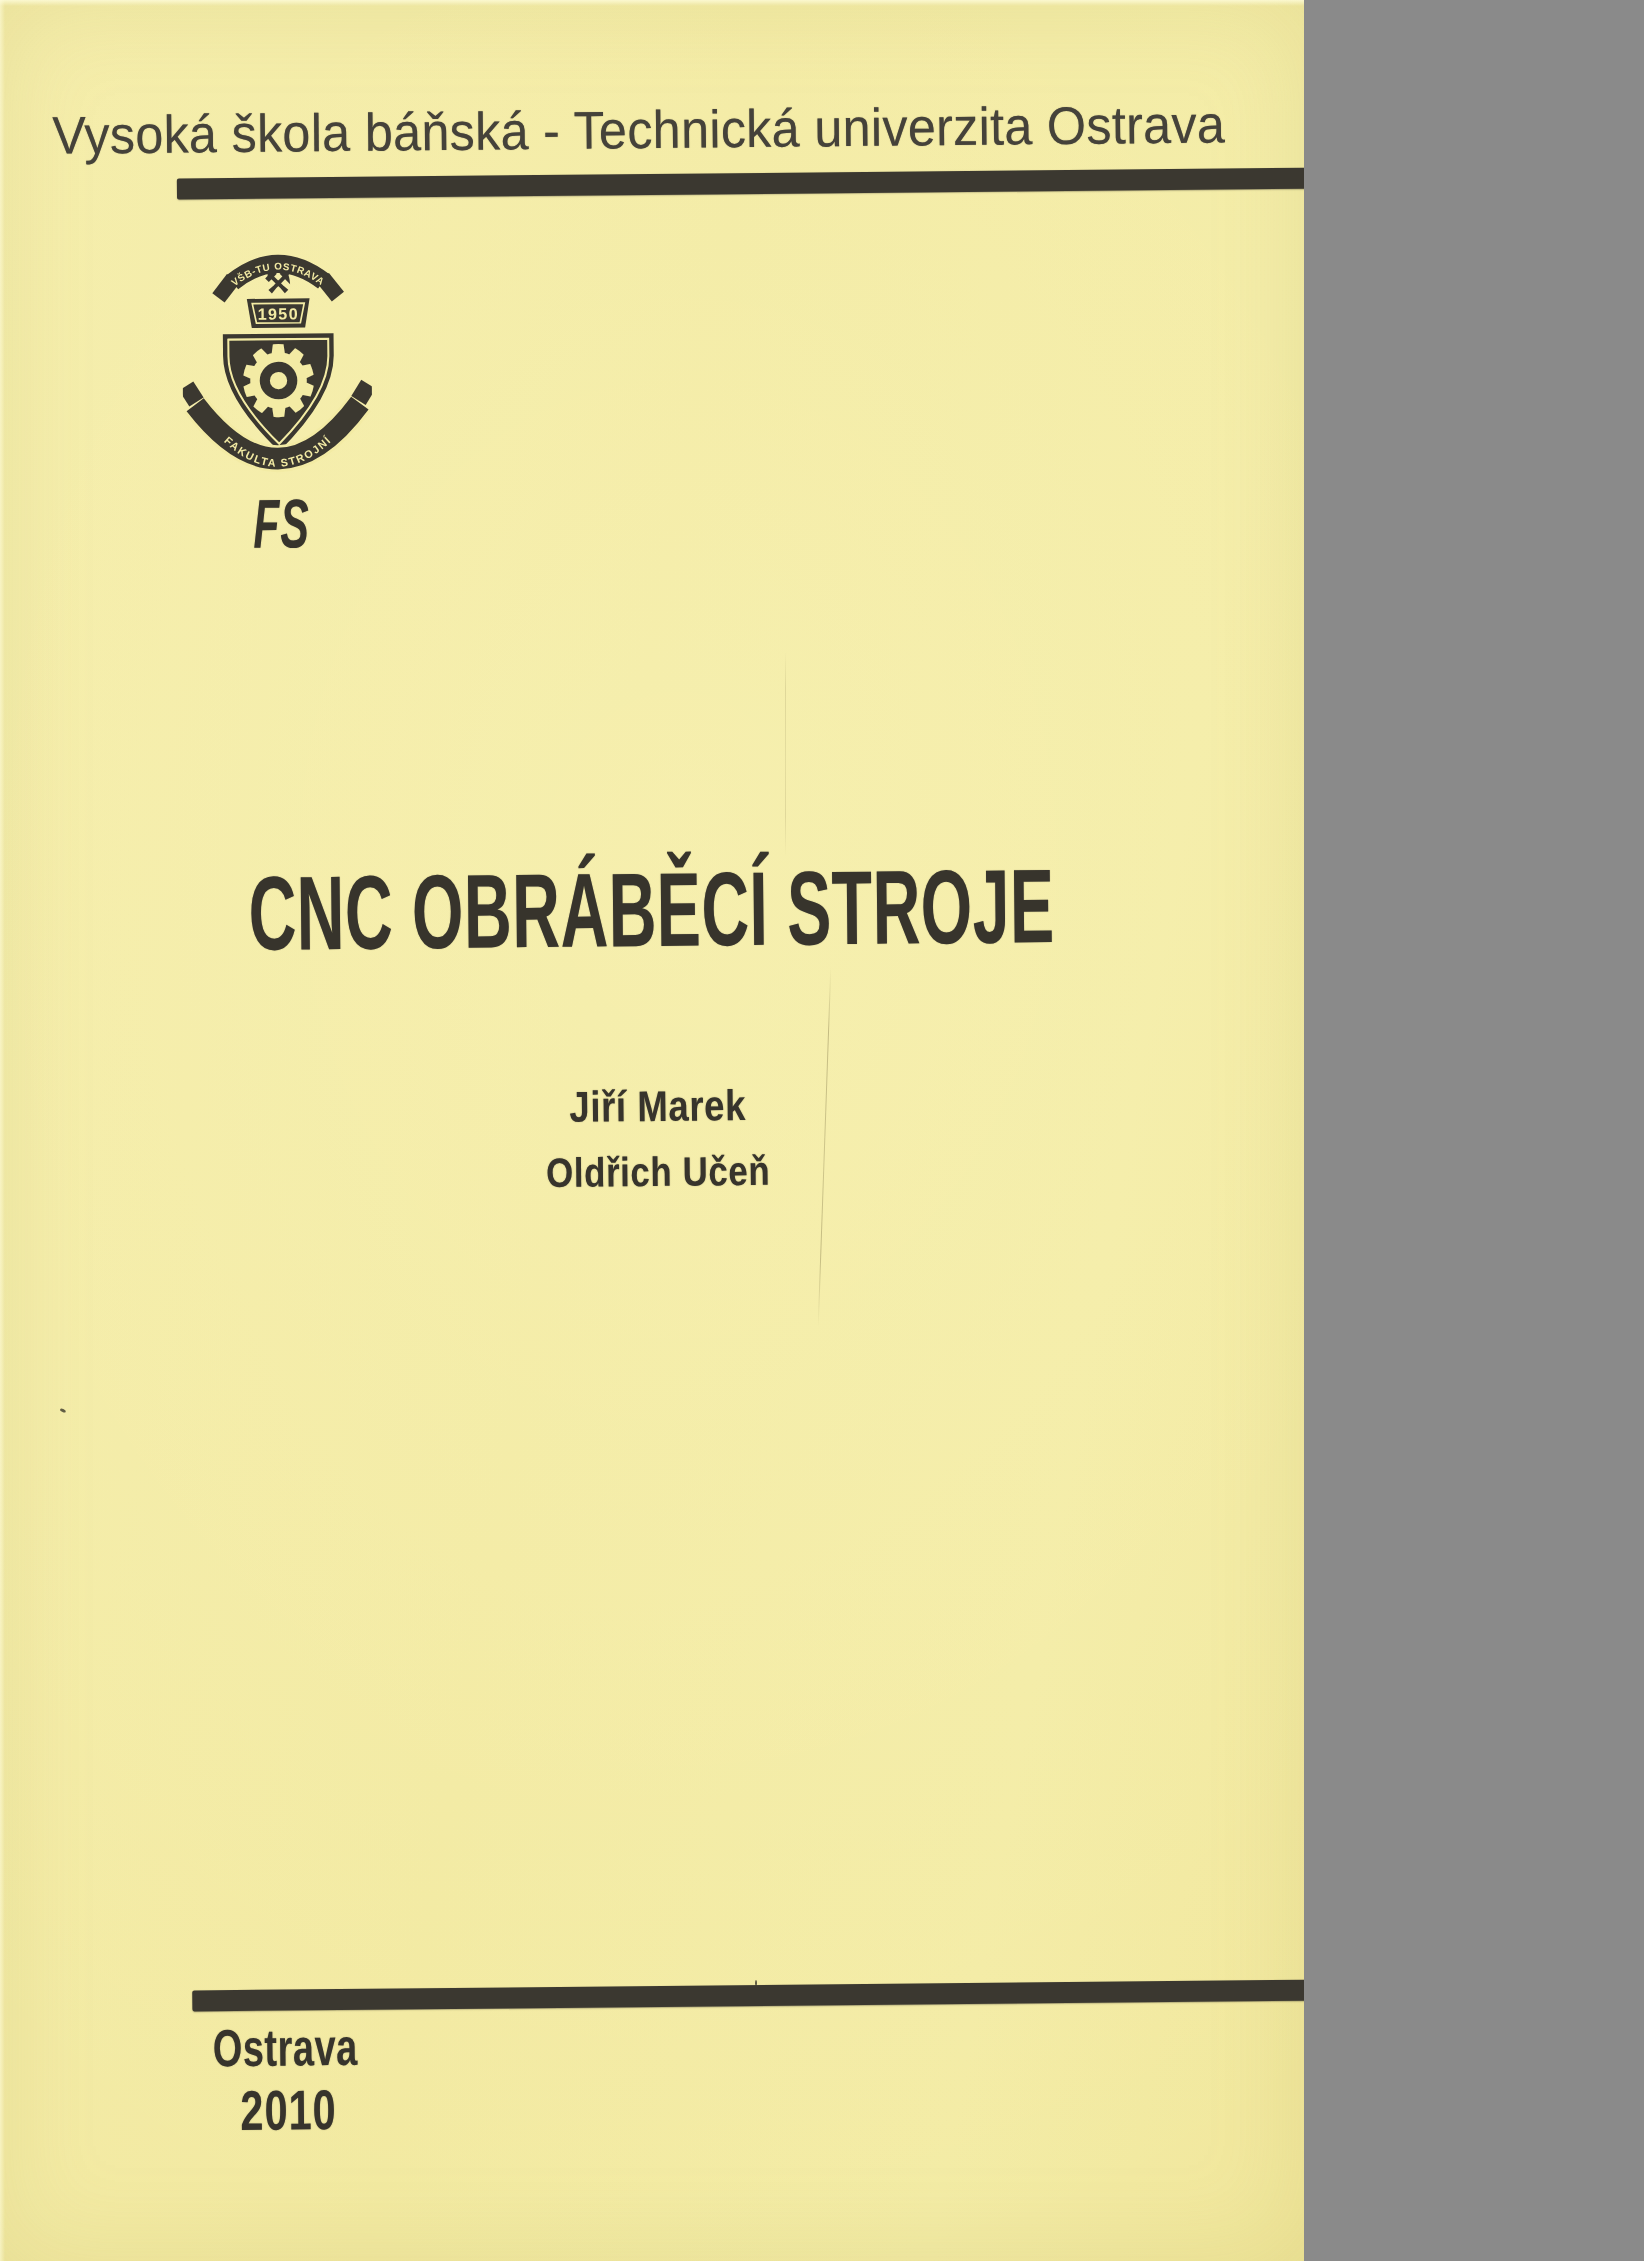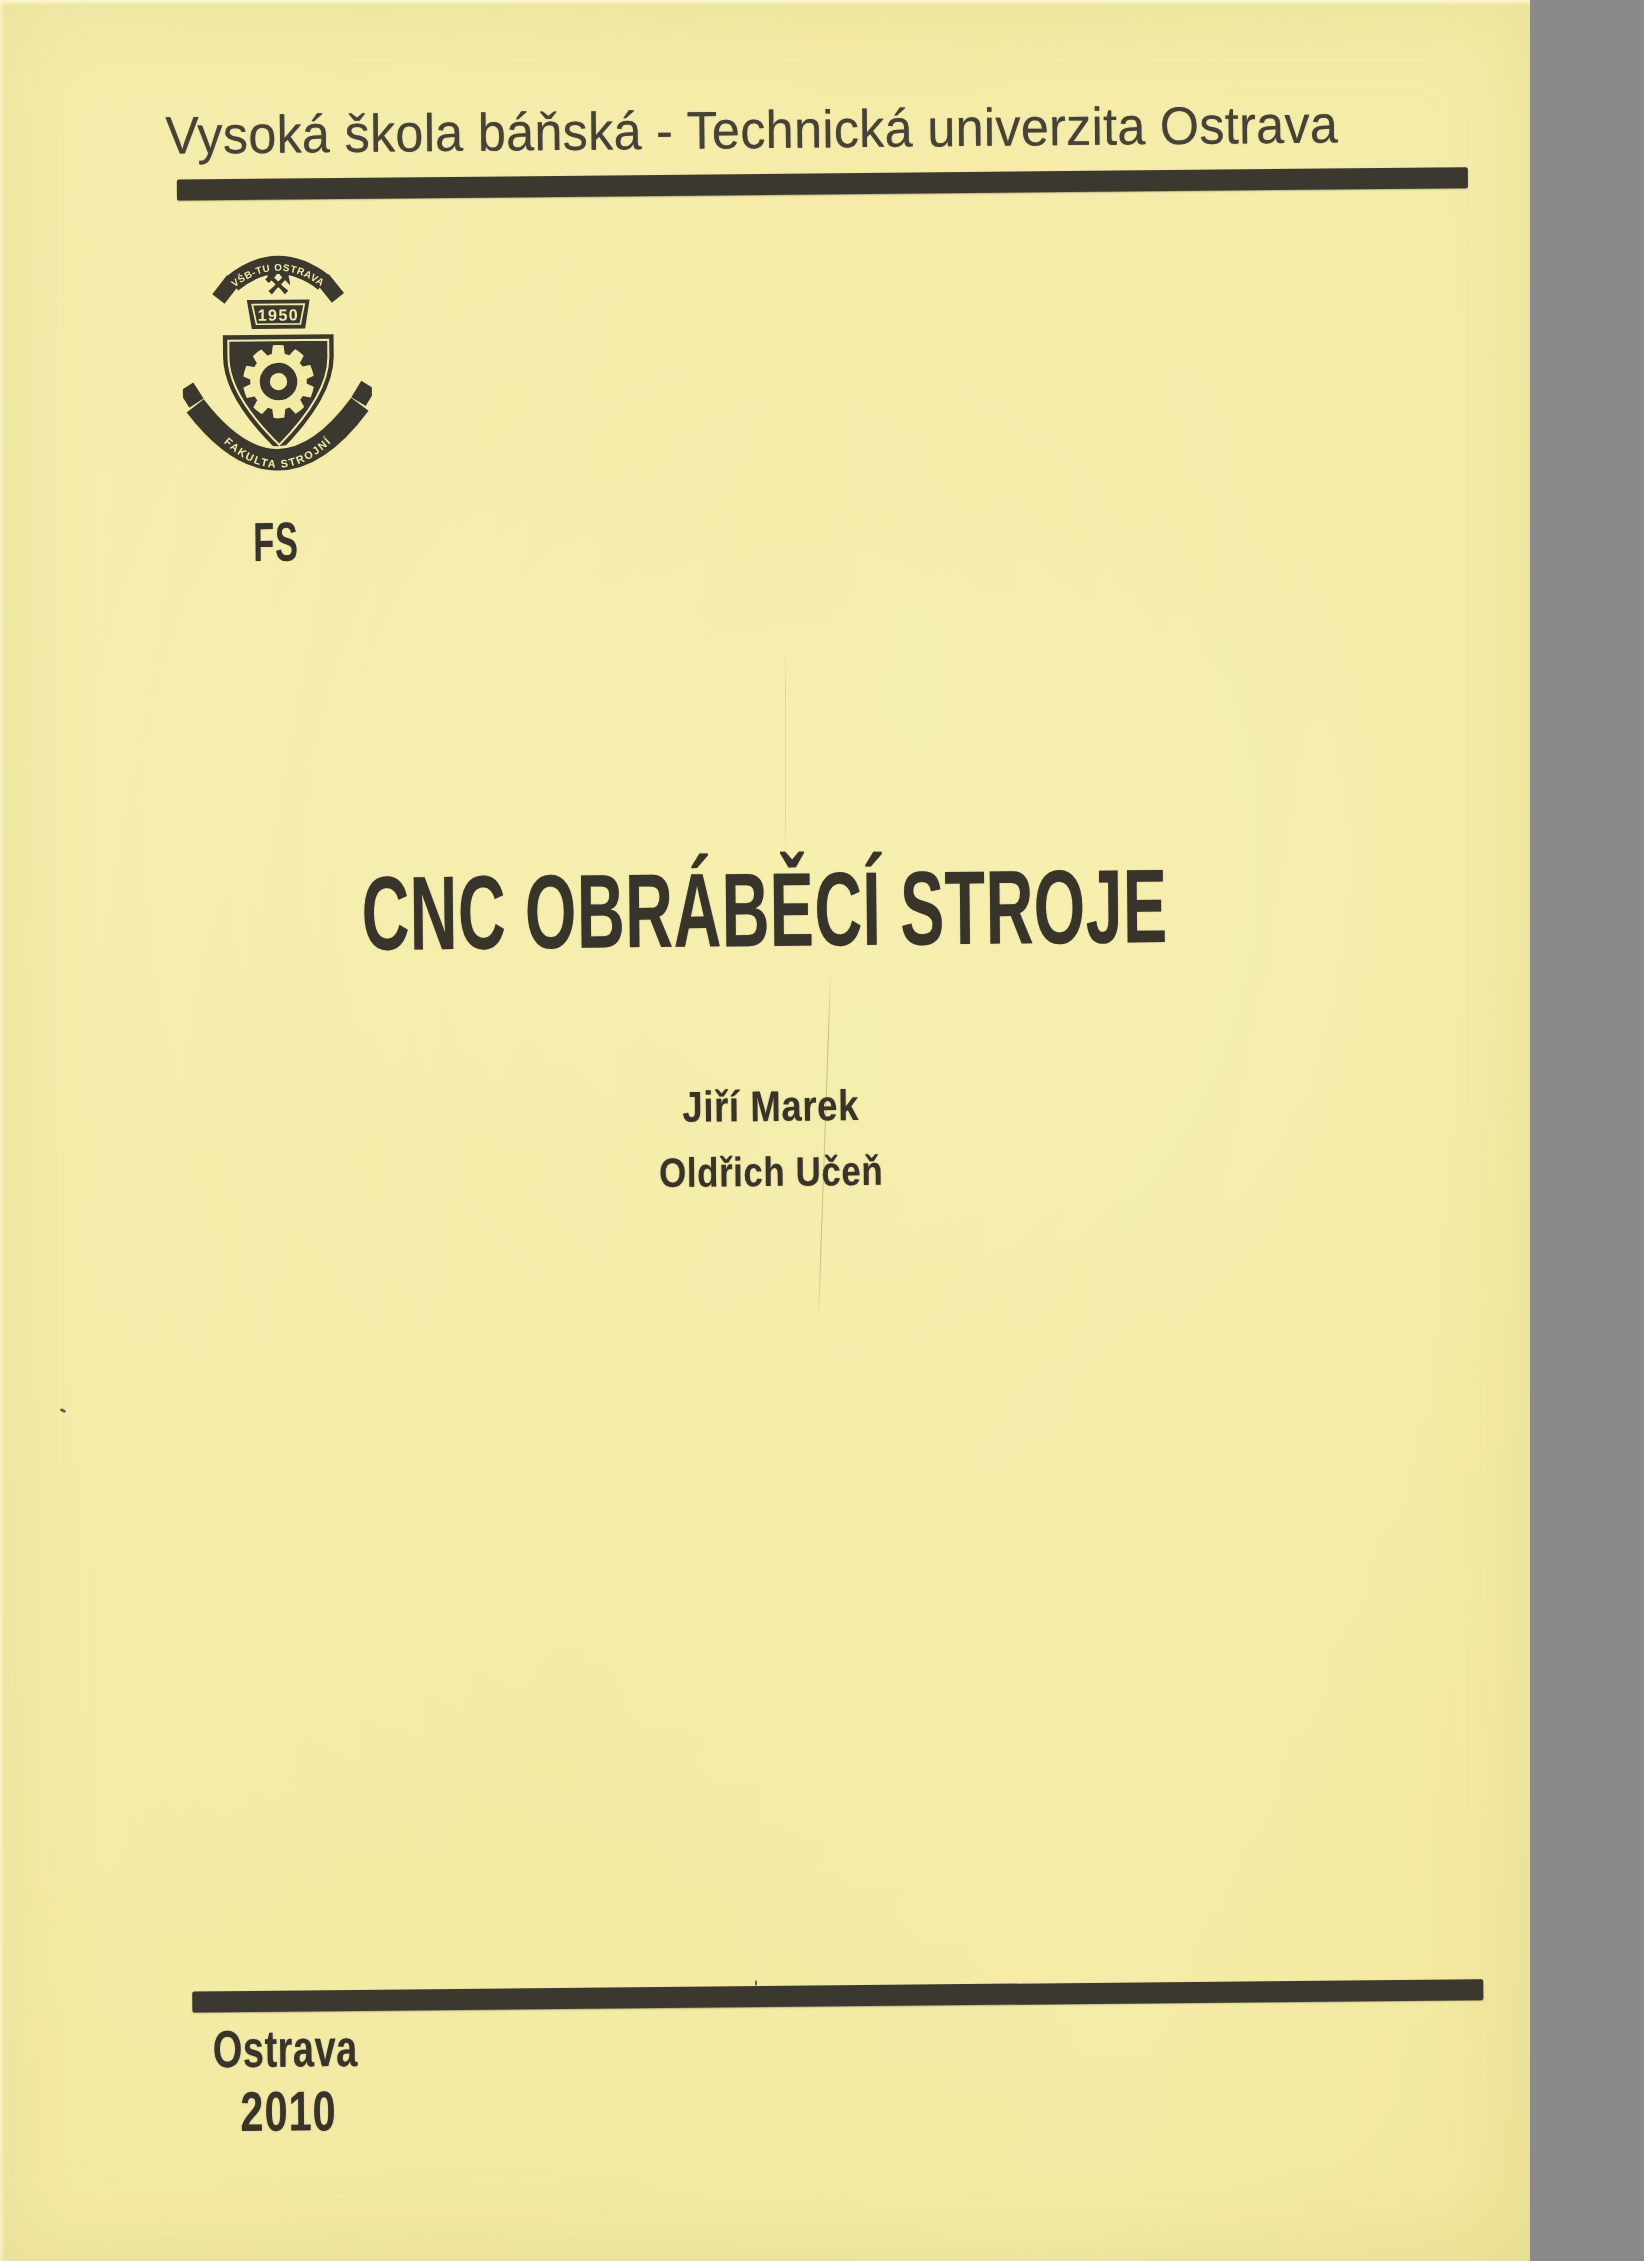--- a/index.html
+++ b/index.html
@@ -1,19 +1,19 @@
 <!DOCTYPE html>
 <html style="font-size:11px"><head>
 <meta charset="utf-8">
 <style>
   html, body { margin: 0; padding: 0; background: #8a8a8a; }
 
   .page {
     position: relative;
-    width: 1530px;
+    width: 1304px;
     height: 2261px;
     overflow: hidden;
     font-family: "Liberation Sans", sans-serif;
     background:
       radial-gradient(130% 95% at 52% 38%, rgba(255,252,205,0.30), rgba(255,252,205,0) 72%),
       linear-gradient(100deg, #f4eca8 0%, #f2e9a0 45%, #f3eba4 78%, #f1e79c 100%);
     box-shadow: inset 0 0 96px rgba(180,165,80,0.18);
   }
   
   .page::before {
@@ -64,22 +64,22 @@
   .crest { position: absolute; left: 190px; top: 246px; width: 189px; height: 244px; }
   .crest text {
     font-family: "Liberation Sans", sans-serif;
     font-weight: bold;
   }
 
   .heavy { font-weight: 700; color: #37342c; text-shadow: 0 0 1.4px rgba(58,55,44,0.45); }
 
   .fs {
     position: absolute;
-    left: 259px; top: 501px;
-    font-size: 55px; line-height: 73px;
+    left: 259px; top: 484px;
+    font-size: 69px; line-height: 73px; font-style: italic;
   }
   .cx-fs { transform: scaleX(0.62); transform-origin: left center; letter-spacing: 1.4px; }
 
   .title {
     position: absolute;
     top: 857px; left: 4.1px; right: 0;
     text-align: center;
     font-size: 105px; line-height: 105px;
   }
   .cx-title { transform: scaleX(0.63); transform-origin: center; letter-spacing: 0.7px; }

